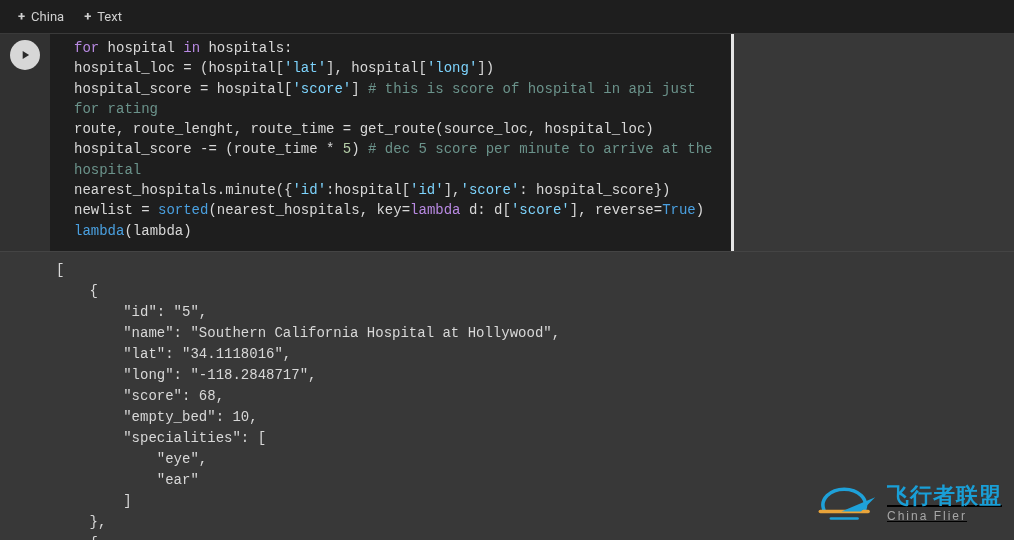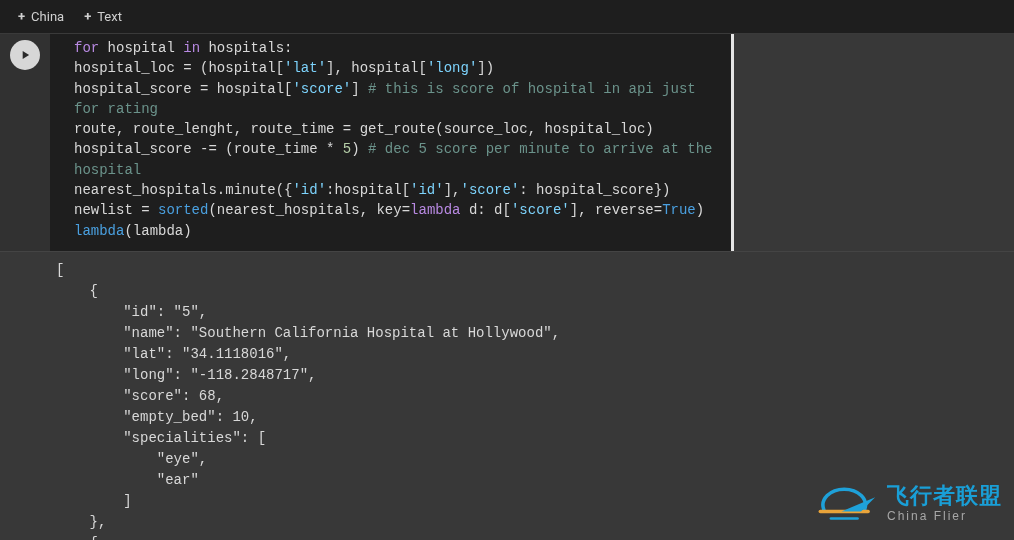--- a/index.html
+++ b/index.html
@@ -19,21 +19,21 @@
     .kw { color:#b889e2; }
     .str { color:#7dd3fc; }
     .num { color:#b5cea8; }
     .fn  { color:#4aa0e0; }
     .cm  { color:#6b938b; }
     .bool{ color:#4aa0e0; }
     .op  { color:#d8d8d8; }
 
     
     .watermark { position:absolute; right:12px; bottom:12px; display:flex; align-items:center; }
-    .wm-text { display:flex; flex-direction:column; margin-left:10px; font-family:"Segoe UI",Arial,sans-serif; text-align:left; }
+    .wm-text { display:flex; flex-direction:column; margin-left:10px; font-family:"Segoe UI",Arial,sans-serif; text-align:left;text-decoration:underline; }
     .wm-big { color:#199fd7; font-size:22px; font-weight:700; letter-spacing:1px; }
     .wm-small { color:#a7a7a7; font-size:12px; letter-spacing:2px; margin-top:-2px; }
     .wm-logo { width:62px; height:52px; position:relative; }
   </style>
 </head>
 <body>
 
 <div class="toolbar">
   <div class="tool-btn">
     <span class="plus">+</span>

